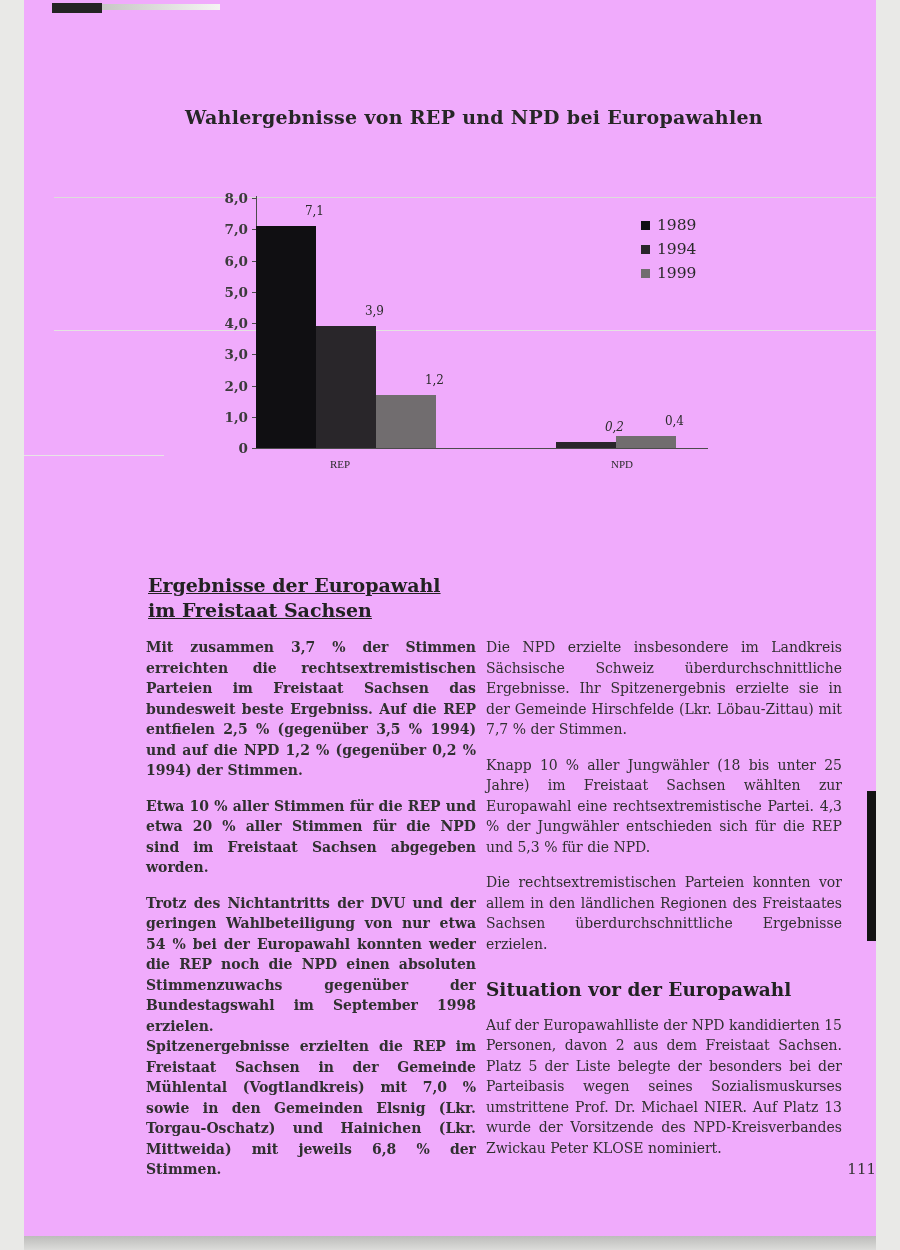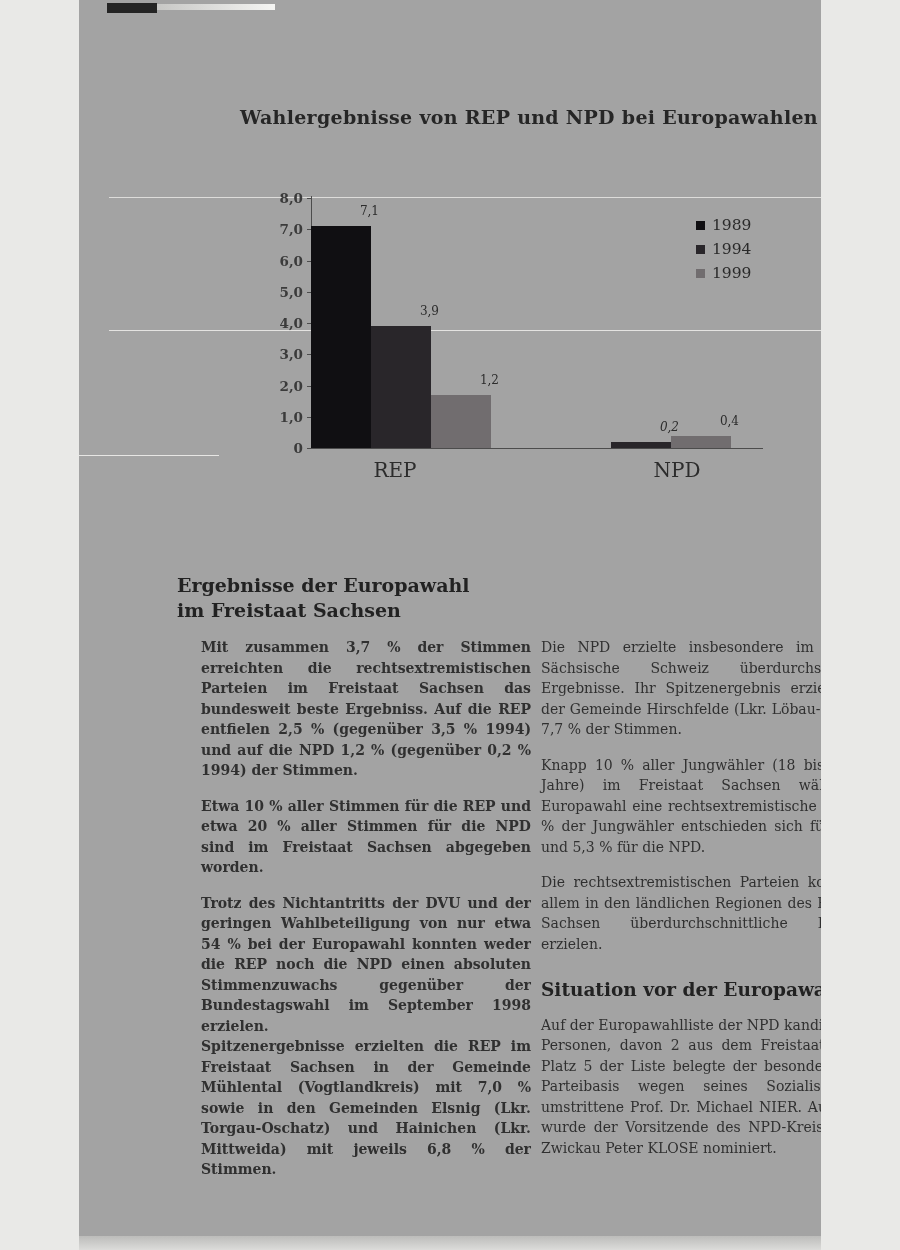--- a/index.html
+++ b/index.html
@@ -1,19 +1,19 @@
 <!DOCTYPE html>
 <html lang="de"><head>
 <meta charset="utf-8">
 <style>
   html,body { margin:0; padding:0; background:#e9e9e7; }
   .page {
-    position:relative; width:716px; height:1250px; margin:0 auto;
-    background:#a3a3a3; overflow:hidden;
-    font-family:"DejaVu Serif", serif; color:#2e2e2e;padding-left:26px;
+    position:relative; width:852px; height:1250px; margin:0 auto;
+    background:#f0abfc; overflow:hidden;
+    font-family:"DejaVu Serif", serif; color:#2e2e2e;
   }
 
   
   .artifact { position:absolute; pointer-events:none; }
   .mark-topleft { left:28px; top:3px; width:50px; height:10px; background:#242424; }
   .streak-topleft { left:78px; top:4px; width:118px; height:6px;
     background:linear-gradient(to right,#c7c7c5,#f5f5f3); }
   .faint-line-a { left:30px; top:197px; width:840px; height:1px; background:#dddcda; }
   .faint-line-b { left:30px; top:330px; width:840px; height:1px; background:#e4e3e1; }
   .faint-line-c { left:0px;  top:455px; width:140px; height:1px; background:#e7e6e4; }
@@ -29,30 +29,30 @@
 
   
   .chart-plot { position:absolute; left:232px; top:198px; width:450px; height:250px; }
   .y-axis { position:absolute; left:0; top:-2px; width:1px; height:253px; background:#4c4c4c; }
   .x-axis { position:absolute; left:0; top:250px; width:452px; height:1px; background:#4c4c4c; }
   .ytick-label { position:absolute; left:-50px; width:42px; text-align:right;
     font-size:13.5px; color:#3b3b3b;font-weight:bold; }
   .ytick-mark { position:absolute; left:-4px; width:4px; height:1px; background:#4c4c4c; }
   .bar { position:absolute; }
   .bar-value { position:absolute; text-align:right; font-size:12px; color:#2c2c2c; }
-  .cat-label { position:absolute; text-align:center; font-size:20px; color:#2c2c2c; }
+  .cat-label { position:absolute; text-align:center; font-size:11px; color:#2c2c2c;font-family:Liberation Serif, serif; }
   .chart-legend { position:absolute; left:617px; top:216px; }
   .legend-row { display:flex; align-items:center; margin-bottom:6px; }
   .legend-swatch { width:9px; height:9px; margin-right:7px; flex:0 0 auto; }
   .legend-text { font-size:15.5px; color:#2a2a2a; }
 
   
   .section-heading {
-    position:absolute; left:98px; top:573px;
-    font-size:19px; font-weight:bold; line-height:1.32; color:#222;
+    position:absolute; left:124px; top:573px;
+    font-size:19px; font-weight:bold; line-height:1.32; color:#222;text-decoration:underline;
   }
   .heading2 { font-size:18.5px; font-weight:bold; color:#222;
     margin:26px 0 14px 0 !important; text-align:left; }
   .col { position:absolute; top:637px; font-size:14px; line-height:20.5px;
     text-align:justify; color:#303030; }
   .col-left  { left:122px; width:330px;font-weight:bold; }
   .col-right { left:462px; width:356px; }
   .col p { margin:0; }
   .gap { margin-top:15px !important; }
 

